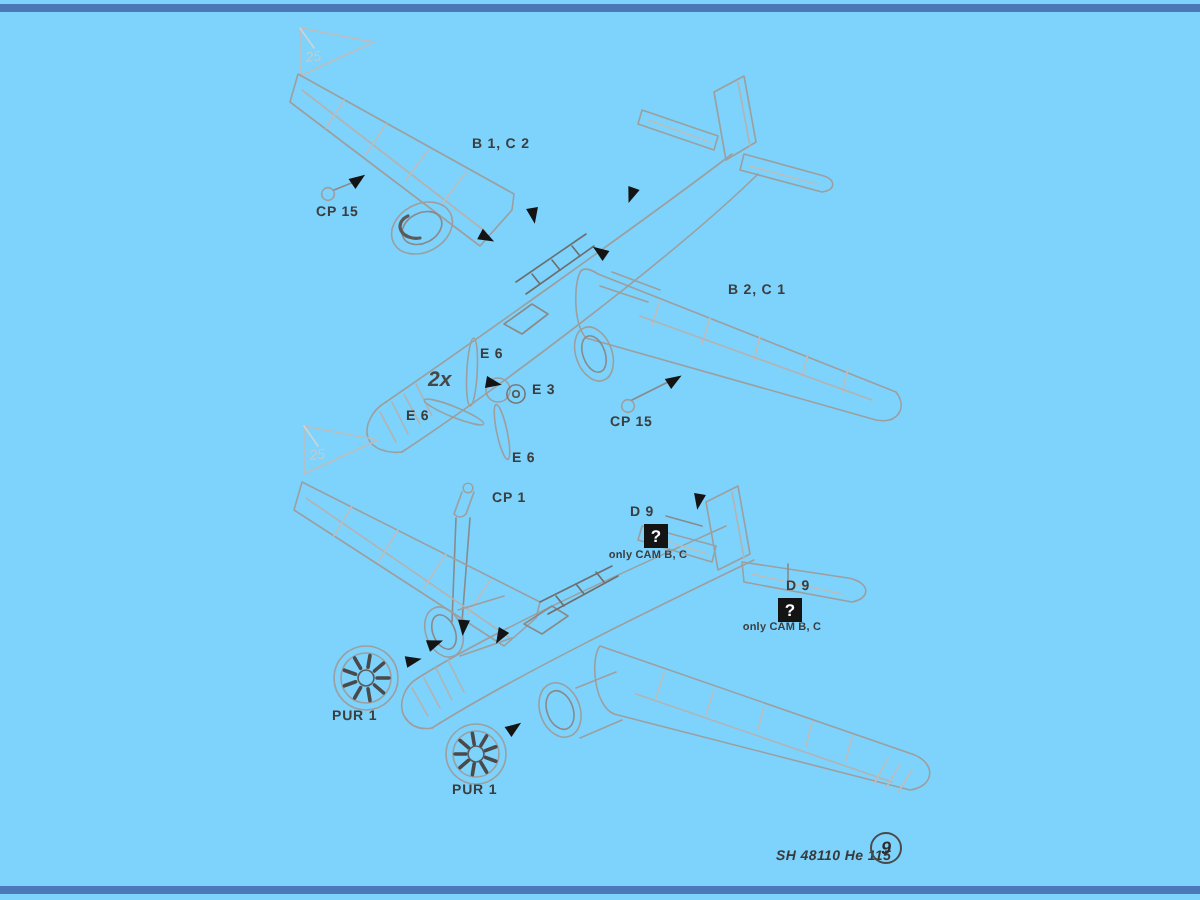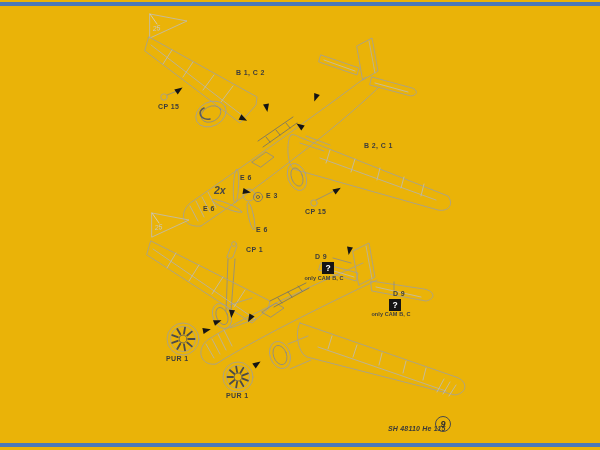--- a/index.html
+++ b/index.html
@@ -1,17 +1,17 @@
 <!DOCTYPE html>
 <html><head>
 <meta charset="utf-8">
 <style>
   html,body { margin:0; padding:0; background:#ffffff; }
   .sheet {
-    position:relative; width:600px; height:450px; background:#eab308;
+    position:relative; width:600px; height:450px; background:#7dd3fc;
     font-family:"Liberation Sans", sans-serif; overflow:hidden;
   }
   .rule { position:absolute; left:0; right:0; height:4px; }
   .rule.top { top:2px; }
   .rule.bottom { bottom:3px; }
   svg.art { position:absolute; left:0; top:0; }
   .lbl {
     position:absolute; font-weight:bold; font-size:7px; color:#3d3d3d;
     letter-spacing:0.4px; white-space:nowrap; line-height:1;
   }

